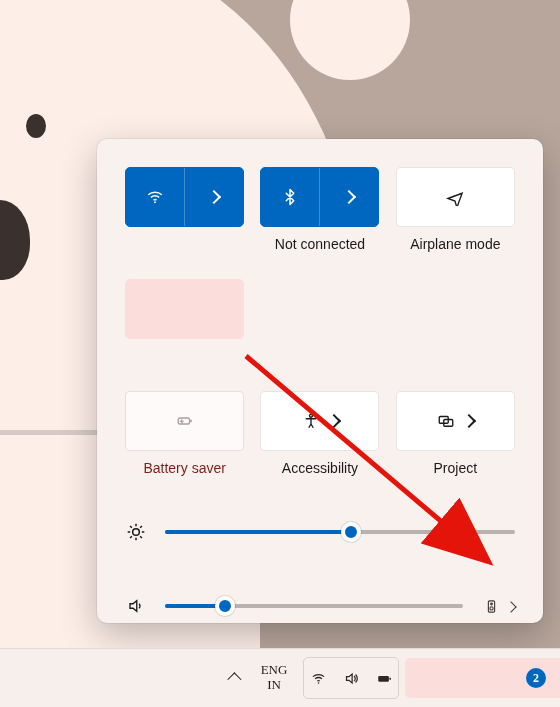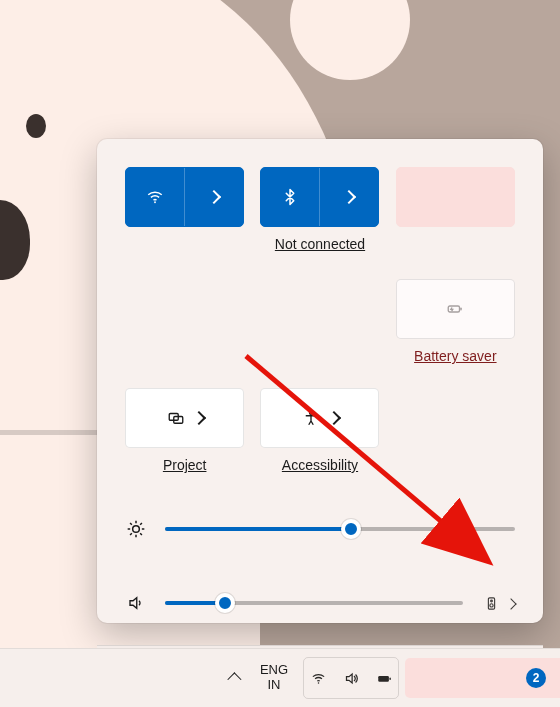--- a/index.html
+++ b/index.html
@@ -138,21 +138,20 @@
     width: 8px;
     height: 8px;
     border-top: 2px solid currentColor;
     border-right: 2px solid currentColor;
     transform: rotate(45deg);
   }
   .tile-label {
     margin: 9px 0 14px 0;
     text-align: center;
     font-size: 14px;
-    text-decoration: underline;
   }
   .tile-label.muted { color: #7f1d1d; }
   .tile-label.blank { height: 19px; }
 
   
   .ic {
     display: inline-flex;
     align-items: center;
     justify-content: center;
     width: 20px;
@@ -262,20 +261,21 @@
     bottom: 0;
     width: 560px;
     height: 59px;
     background: #f6efec;
     border-top: 1px solid rgba(0,0,0,0.08);
     display: flex;
     align-items: center;
     padding-left: 216px;
     box-sizing: border-box;
     gap: 0;
+    font-family: Liberation Serif, serif;
   }
   .tray-btn {
     height: 40px;
     display: flex;
     align-items: center;
     justify-content: center;
     border-radius: 4px;
   }
   .chev-up {
     width: 34px;
@@ -376,20 +376,30 @@
             </svg>
           </span>
         </div>
         <div>
             <span class="chev-right"></span>
           </div>
       </div>
       <div class="tile-label">Not connected</div>
     </div>
 
+    <div class="tile-col">
+      <div class="tile">
+        <span class="ic">
+          <svg viewBox="0 0 24 24" fill="none" stroke="currentColor" stroke-width="1.8">
+            <path d="M2.5 14l19-7-7 19-2.5-8.5z"></path>
+          </svg>
+        </span>
+      </div>
+      <div class="tile-label">Airplane mode</div>
+    </div>
 
     <div class="tile-col">
       <div class="tile pink"></div>
       <div class="tile-label blank"></div>
     </div>
 
     <div></div>
     <div></div>
 
     <div class="tile-col">
@@ -402,40 +412,40 @@
           </svg>
         </span>
       </div>
       <div class="tile-label muted">Battery saver</div>
     </div>
 
     <div class="tile-col">
       <div class="tile" style="gap:8px;">
         <span class="ic">
           <svg viewBox="0 0 24 24" fill="none" stroke="currentColor" stroke-width="1.8">
+            <circle cx="12" cy="5" r="2"></circle>
+            <path d="M5 9h14M12 9v7m-3 5 3-5 3 5"></path>
+          </svg>
+        </span>
+        <span class="chev-right" style="color:#1b1b1b;"></span>
+      </div>
+      <div class="tile-label">Accessibility</div>
+    </div>
+
+    <div class="tile-col">
+      <div class="tile" style="gap:8px;">
+        <span class="ic">
+          <svg viewBox="0 0 24 24" fill="none" stroke="currentColor" stroke-width="1.8">
             <rect x="3" y="6" width="12" height="9" rx="1.5"></rect>
             <rect x="9" y="10" width="12" height="9" rx="1.5"></rect>
           </svg>
         </span>
         <span class="chev-right" style="color:#1b1b1b;"></span>
       </div>
       <div class="tile-label">Project</div>
-    </div>
-
-    <div class="tile-col">
-      <div class="tile" style="gap:8px;">
-        <span class="ic">
-          <svg viewBox="0 0 24 24" fill="none" stroke="currentColor" stroke-width="1.8">
-            <circle cx="12" cy="5" r="2"></circle>
-            <path d="M5 9h14M12 9v7m-3 5 3-5 3 5"></path>
-          </svg>
-        </span>
-        <span class="chev-right" style="color:#1b1b1b;"></span>
-      </div>
-      <div class="tile-label">Accessibility</div>
     </div>
 
   </div>
 
   <div class="sliders">
 
     <div class="slider-row">
       <div class="slider-icon">
         <svg viewBox="0 0 24 24" width="20" height="20" fill="none" stroke="currentColor" stroke-width="1.8">
           <circle cx="12" cy="12" r="4"></circle>

